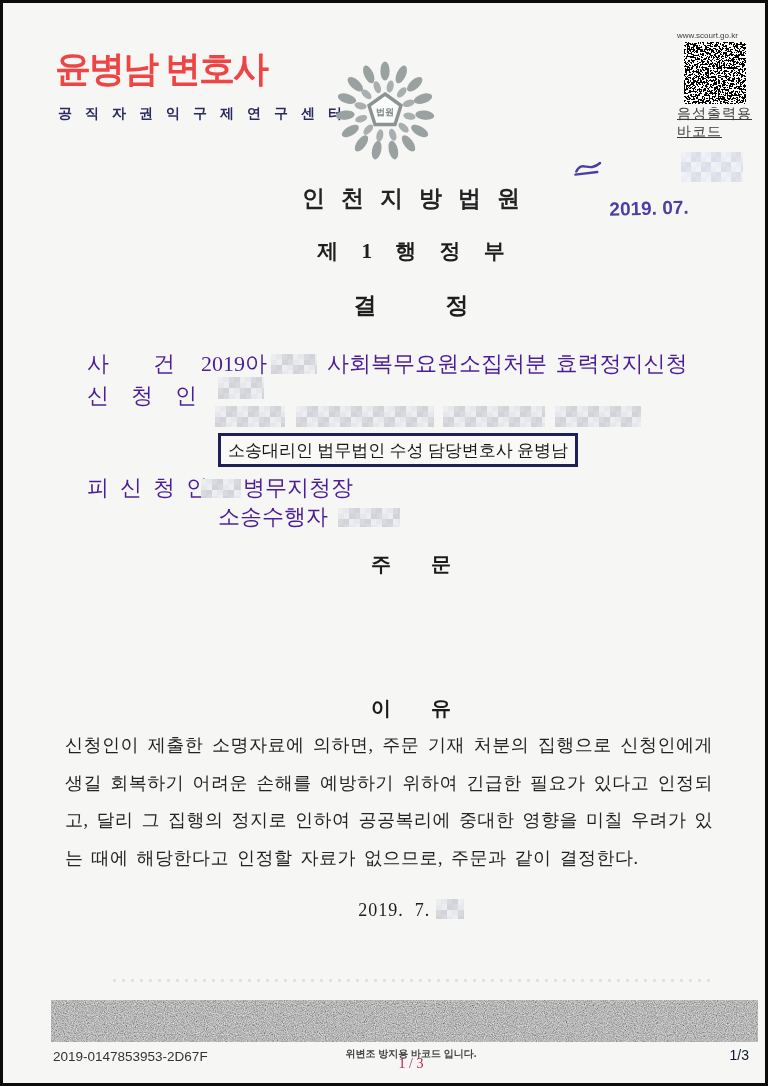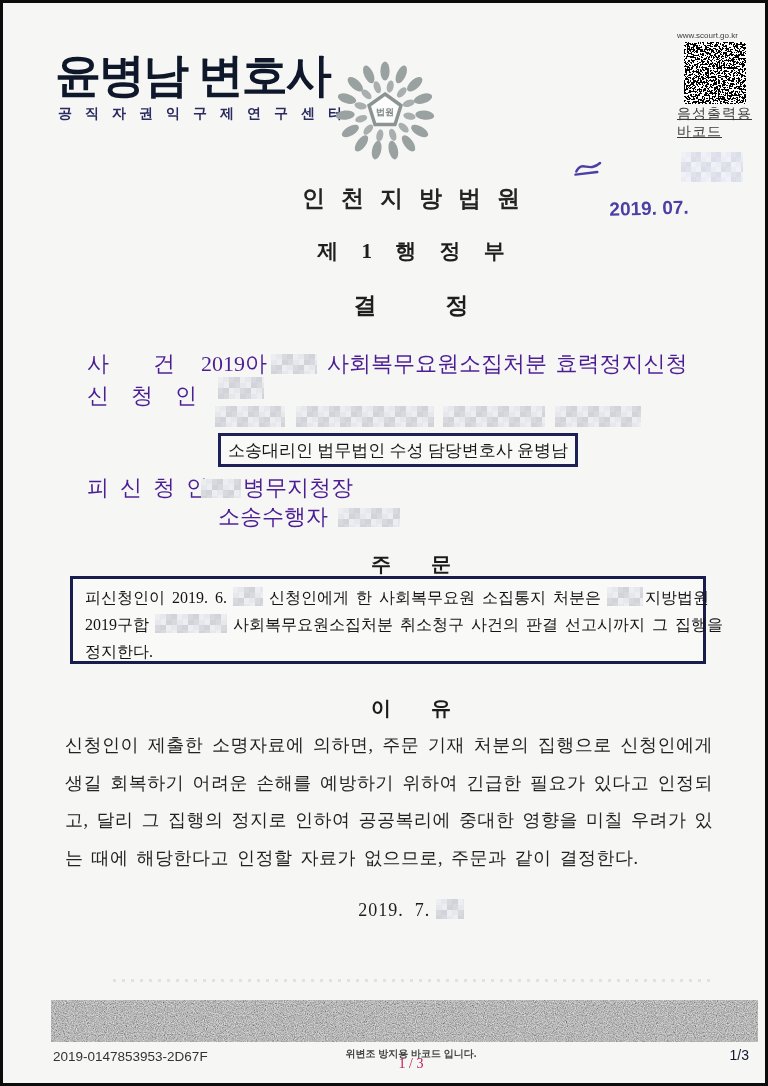--- a/index.html
+++ b/index.html
@@ -9,21 +9,21 @@
     overflow:hidden; color:#1e1e1e;
     font-family:"Liberation Serif","DejaVu Serif",serif;
   }
   .abs { position:absolute; }
   .pre { white-space:pre; }
   .nowrap { white-space:nowrap; }
 
   
   .logo-name {
     left:52px; top:42px; font-family:"Liberation Sans","DejaVu Sans",sans-serif;
-    font-weight:700; font-size:46px; letter-spacing:-2px; color:#0f172a;
+    font-weight:700; font-size:36px; letter-spacing:-2px; color:#ef4444;
   }
   .logo-sub {
     left:55px; top:102px; font-family:"Liberation Sans","DejaVu Sans",sans-serif;
     font-size:14px; font-weight:600; letter-spacing:13px; color:#2a2a60; white-space:nowrap;
   }
   .seal { left:332px; top:54px; }
   .qr-wrap { left:674px; top:28px; width:76px; text-align:left;
     font-family:"Liberation Sans","DejaVu Sans",sans-serif; color:#3a3a3a; }
   .qr-url { font-size:8px; letter-spacing:0; }
   .qr-caption { font-size:14px; letter-spacing:1px; margin-top:1px;text-decoration:underline; }
@@ -207,31 +207,20 @@
 
   <div class="abs case-row lbl row-respond pre">피 신 청 인</div>
   <div class="abs case-row val-resp nowrap">
     <span class="redact w40" style="margin-right:2px"></span><span>병무지청장</span>
   </div>
   <div class="abs case-row val-off nowrap">
     <span>소송수행자</span><span class="redact w62" style="margin-left:10px"></span>
   </div>
 
   <div class="abs center sec-head order-head pre">주　　문</div>
-  <div class="abs order-box">
-    <div class="order-line">
-      <span>피신청인이 2019. 6.</span><span class="redact w30"></span><span>신청인에게 한 사회복무요원 소집통지 처분은</span><span class="redact w36"></span><span style="margin-left:-4px">지방법원</span>
-    </div>
-    <div class="order-line">
-      <span>2019구합</span><span class="redact w72"></span><span>사회복무요원소집처분 취소청구 사건의 판결 선고시까지 그 집행을</span>
-    </div>
-    <div class="order-line">
-      <span>정지한다.</span>
-    </div>
-  </div>
 
   <div class="abs center sec-head reason-head pre">이　　유</div>
   <div class="abs reasons">신청인이 제출한 소명자료에 의하면, 주문 기재 처분의 집행으로 신청인에게 생길 회복하기 어려운 손해를 예방하기 위하여 긴급한 필요가 있다고 인정되고, 달리 그 집행의 정지로 인하여 공공복리에 중대한 영향을 미칠 우려가 있는 때에 해당한다고 인정할 자료가 없으므로, 주문과 같이 결정한다.</div>
 
   <div class="abs center decision-date">
     <span class="pre">2019.  7. </span><span class="redact w28"></span>
   </div>
 
   <div class="abs scan-speck"></div>
 

